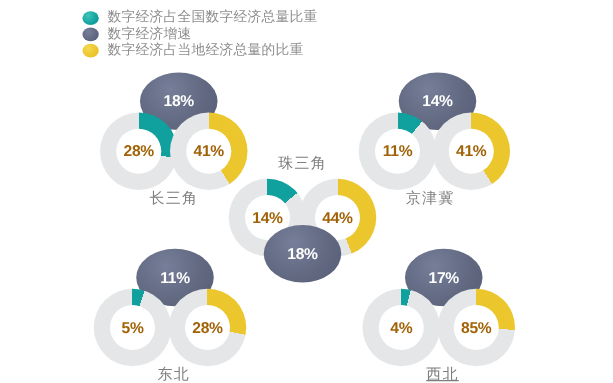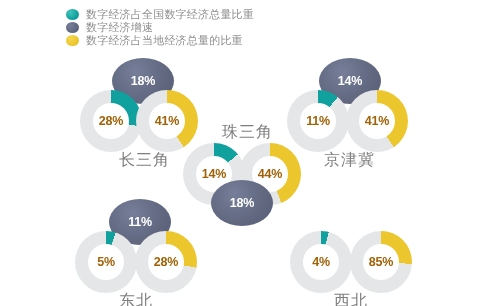--- a/index.html
+++ b/index.html
@@ -44,22 +44,22 @@
   }
 
   .ellipse{
     position:absolute;width:62px;height:46px;border-radius:50%;
     background:radial-gradient(circle at 38% 30%,#767e99 0%,#60677f 60%,#565d77 100%);
     display:flex;align-items:center;justify-content:center;
     font-size:12.5px;font-weight:bold;color:#ffffff;letter-spacing:-.2px;
   }
 
   .region-label{
-    position:absolute;width:90px;text-align:left;
-    font-size:16px;color:#7e7e7e;letter-spacing:1px;white-space:nowrap;padding-left:25px;
+    position:absolute;width:90px;text-align:center;
+    font-size:12px;color:#7e7e7e;letter-spacing:1px;white-space:nowrap;
   }
 </style>
 </head>
 <body>
 
 <div id="canvas">
 
   <div class="legend">
     <div class="legend-row">
       <span class="legend-dot teal"></span>
@@ -154,20 +154,23 @@
       <div class="ring" style="border-radius: 50%; background: conic-gradient(rgb(236, 198, 45) 0deg, rgb(236, 198, 45) 100.8deg, rgb(228, 230, 232) 100.8deg, rgb(228, 230, 232) 360deg);"></div>
       <div class="hole"></div>
       <div class="val">28%</div>
     </div>
 
     <div class="region-label" style="left:19px;top:92px;">东北</div>
   </div>
 
   <div class="cluster" style="left:290px;top:199px;width:120px;height:92px;">
 
+    <div class="ellipse" style="left:34px;top:0px;">
+      <span>17%</span>
+    </div>
 
     <div class="donut" style="left:0px;top:32px;">
       <div class="ring" style="border-radius: 50%; background: conic-gradient(rgb(16, 160, 158) 0deg, rgb(16, 160, 158) 14.4deg, rgb(228, 230, 232) 14.4deg, rgb(228, 230, 232) 360deg);"></div>
       <div class="hole"></div>
       <div class="val">4%</div>
     </div>
 
     <div class="donut" style="left:60px;top:32px;">
       <div class="ring" style="border-radius: 50%; background: conic-gradient(rgb(236, 198, 45) 0deg, rgb(236, 198, 45) 93.6deg, rgb(228, 230, 232) 93.6deg, rgb(228, 230, 232) 360deg);"></div>
       <div class="hole"></div>

